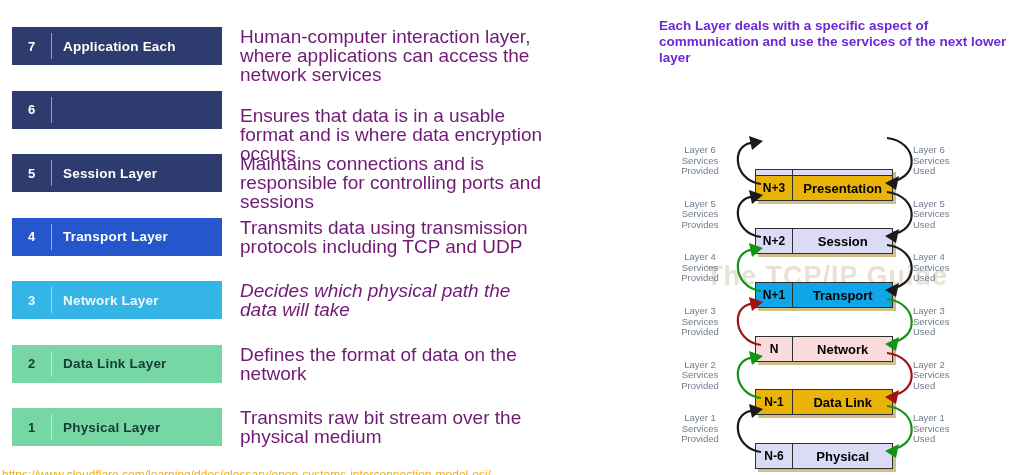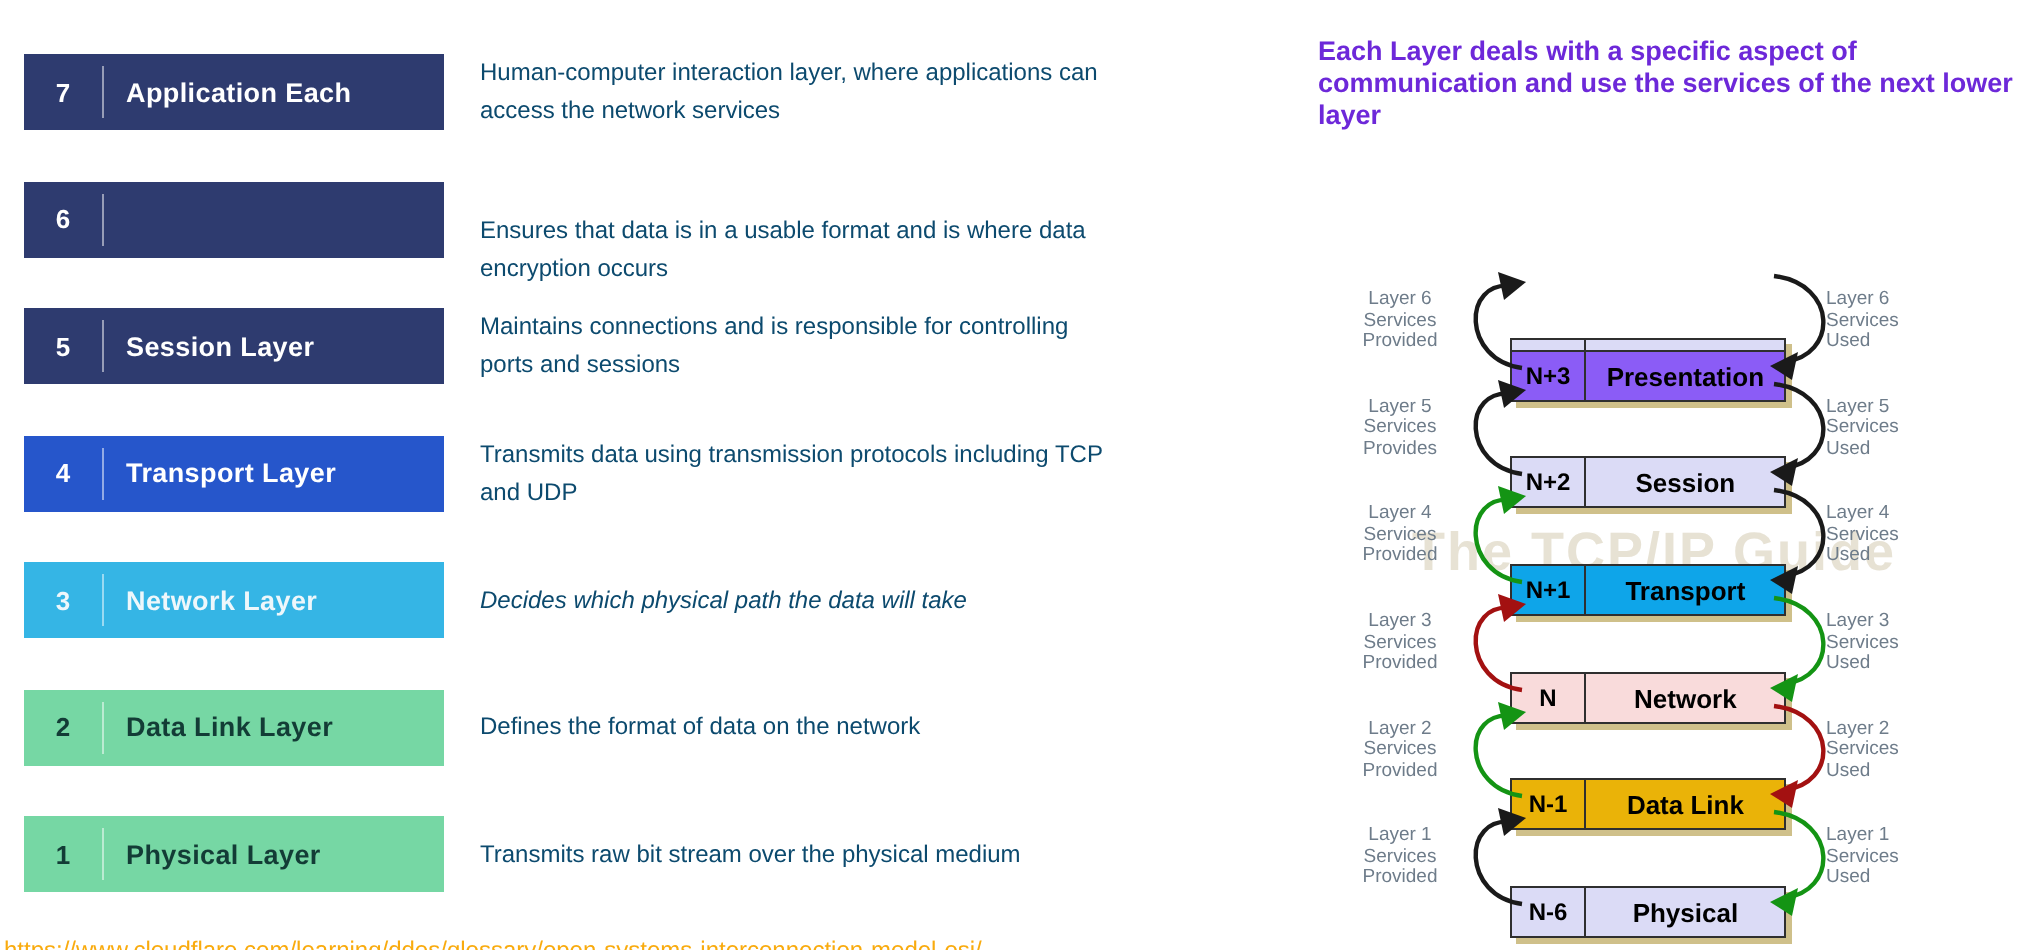--- a/index.html
+++ b/index.html
@@ -5,21 +5,21 @@
   html,body{margin:0;padding:0;background:#fff;}
   #stage{position:relative;width:1019px;height:475px;background:#fff;overflow:hidden;
          font-family:"Liberation Sans",sans-serif;}
 
   
   .layer-row{position:absolute;left:12px;width:210px;height:38px;display:flex;align-items:center;}
   .layer-row .num{width:39px;text-align:center;font-weight:bold;font-size:13px;}
   .layer-row .divider{width:1px;height:26px;background:rgba(255,255,255,.5);}
   .layer-row .lbl{padding-left:11px;font-weight:bold;font-size:13.5px;letter-spacing:.2px;}
   .layer-desc{position:absolute;left:240px;width:312px;min-height:38px;display:flex;align-items:center;
-              font-size:12px;line-height:19px;color:#0c4a6e;}
+              font-size:19px;line-height:19px;color:#701a75;}
 
   
   #heading{position:absolute;left:659px;top:18px;width:348px;font-weight:bold;font-size:13.5px;
            line-height:16px;color:#6d28d9;}
 
   
   #diagram{position:absolute;left:660px;top:115px;width:358px;height:360px;}
   #watermark{position:absolute;left:46px;top:146px;font-size:27px;font-weight:bold;
              color:rgba(208,198,170,.5);letter-spacing:1px;white-space:nowrap;z-index:0;}
   .sbox{position:absolute;left:95px;width:138px;height:26px;display:flex;align-items:center;
@@ -91,21 +91,21 @@
   <div id="heading">Each Layer deals with a specific aspect of communication and use the services of the next lower layer</div>
 
   <div id="diagram">
     <div id="watermark">The TCP/IP Guide</div>
     <div id="boxes">
         <div class="sbox" style="top: 6px; background: rgb(219, 219, 246); box-shadow: rgb(207, 192, 138) 3px 3px 0px; margin-top: 48px;">
           <span class="code">N+4</span>
           <span class="sep"></span>
           <span class="name">Application</span>
         </div>
-        <div class="sbox" style="top: 60px; background: #8b5cf6; box-shadow: rgb(207, 192, 138) 3px 3px 0px;">
+        <div class="sbox" style="top: 60px; background: #eab308; box-shadow: rgb(207, 192, 138) 3px 3px 0px;">
           <span class="code">N+3</span>
           <span class="sep"></span>
           <span class="name">Presentation</span>
         </div>
         <div class="sbox" style="top: 113px; background: rgb(219, 219, 246); box-shadow: rgb(207, 192, 138) 3px 3px 0px;">
           <span class="code">N+2</span>
           <span class="sep"></span>
           <span class="name">Session</span>
         </div>
         <div class="sbox" style="top: 167px; background: #0ea5e9; box-shadow: rgb(207, 192, 138) 3px 3px 0px;">

